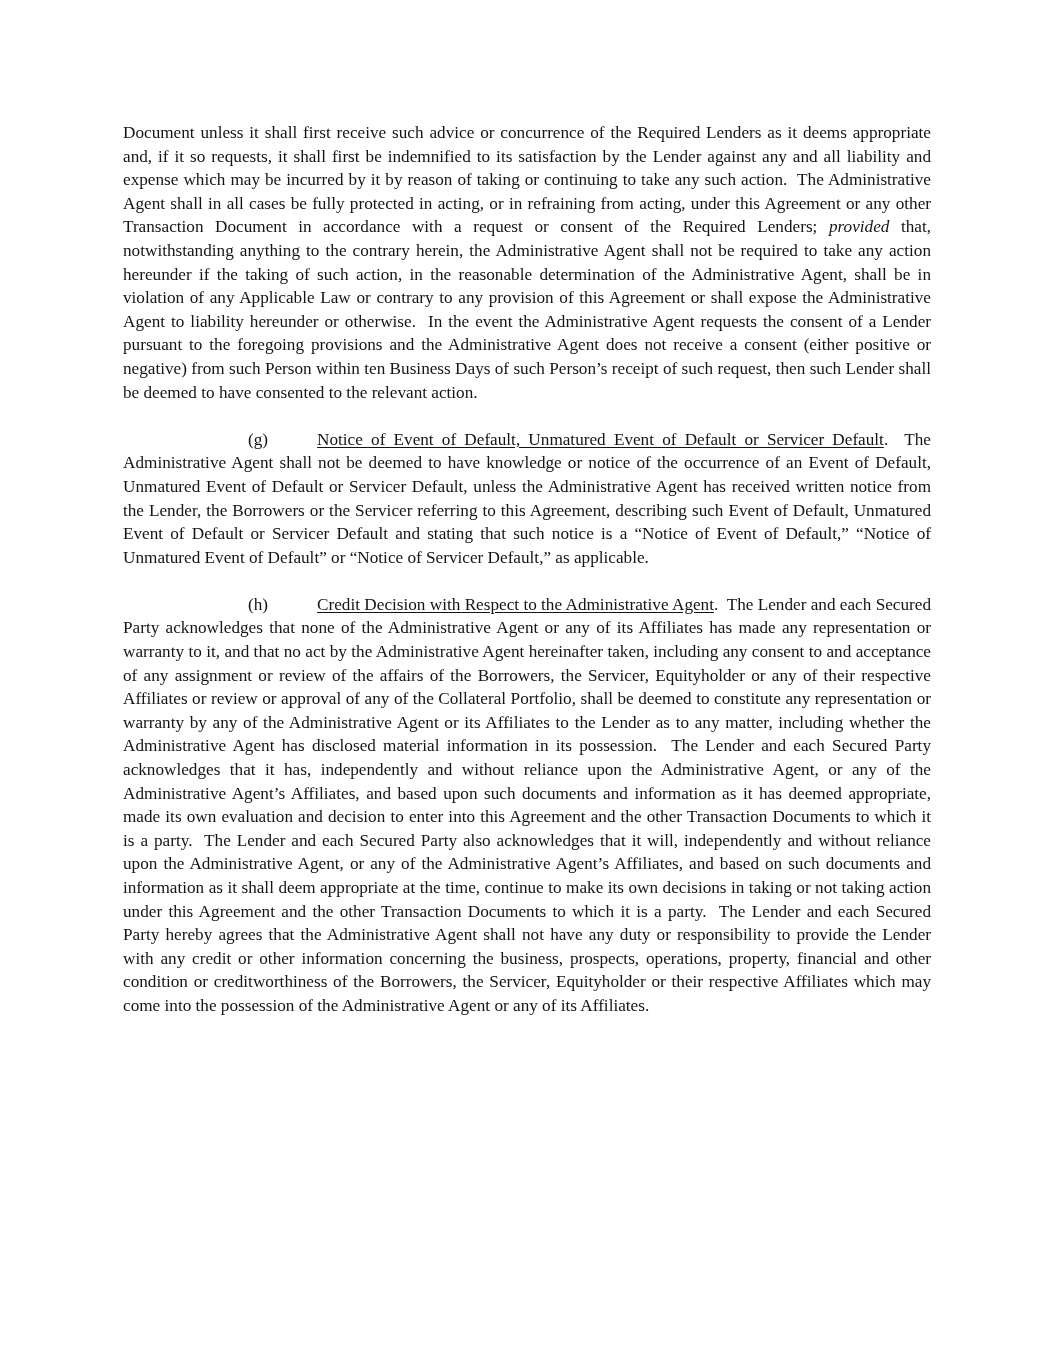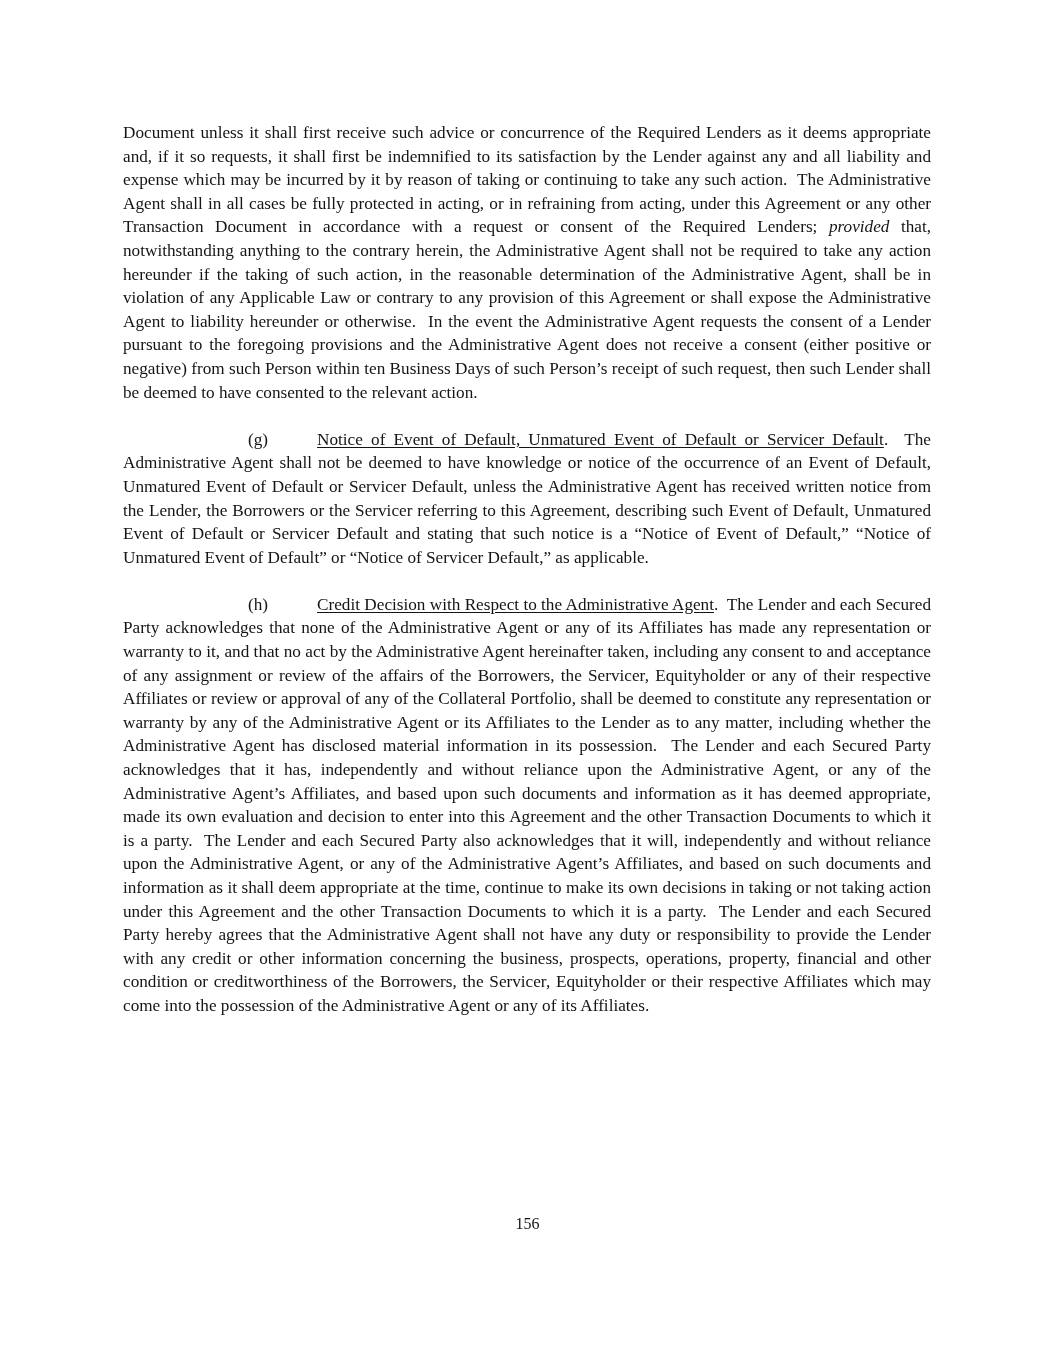--- a/index.html
+++ b/index.html
@@ -54,15 +54,14 @@
 <body>
 
 <div class="page">
 
   <p class="body-para"><span>Document unless it shall first receive such advice or concurrence of the Required Lenders as it deems appropriate and, if it so requests, it shall first be indemnified to its satisfaction by the Lender against any and all liability and expense which may be incurred by it by reason of taking or continuing to take any such action.&nbsp; The Administrative Agent shall in all cases be fully protected in acting, or in refraining from acting, under this Agreement or any other Transaction Document in accordance with a request or consent of the Required Lenders; </span><span class="seg-italic">provided</span><span> that, notwithstanding anything to the contrary herein, the Administrative Agent shall not be required to take any action hereunder if the taking of such action, in the reasonable determination of the Administrative Agent, shall be in violation of any Applicable Law or contrary to any provision of this Agreement or shall expose the Administrative Agent to liability hereunder or otherwise.&nbsp; In the event the Administrative Agent requests the consent of a Lender pursuant to the foregoing provisions and the Administrative Agent does not receive a consent (either positive or negative) from such Person within ten Business Days of such Person’s receipt of such request, then such Lender shall be deemed to have consented to the relevant action.</span></p>
 
   <p class="body-para indented"><span class="para-label">(g)</span><span class="seg-underline">Notice of Event of Default, Unmatured Event of Default or Servicer Default</span><span>.&nbsp; The Administrative Agent shall not be deemed to have knowledge or notice of the occurrence of an Event of Default, Unmatured Event of Default or Servicer Default, unless the Administrative Agent has received written notice from the Lender, the Borrowers or the Servicer referring to this Agreement, describing such Event of Default, Unmatured Event of Default or Servicer Default and stating that such notice is a “Notice of Event of Default,” “Notice of Unmatured Event of Default” or “Notice of Servicer Default,” as applicable.</span></p>
 
   <p class="body-para indented"><span class="para-label">(h)</span><span class="seg-underline">Credit Decision with Respect to the Administrative Agent</span><span>.&nbsp; The Lender and each Secured Party acknowledges that none of the Administrative Agent or any of its Affiliates has made any representation or warranty to it, and that no act by the Administrative Agent hereinafter taken, including any consent to and acceptance of any assignment or review of the affairs of the Borrowers, the Servicer, Equityholder or any of their respective Affiliates or review or approval of any of the Collateral Portfolio, shall be deemed to constitute any representation or warranty by any of the Administrative Agent or its Affiliates to the Lender as to any matter, including whether the Administrative Agent has disclosed material information in its possession.&nbsp; The Lender and each Secured Party acknowledges that it has, independently and without reliance upon the Administrative Agent, or any of the Administrative Agent’s Affiliates, and based upon such documents and information as it has deemed appropriate, made its own evaluation and decision to enter into this Agreement and the other Transaction Documents to which it is a party.&nbsp; The Lender and each Secured Party also acknowledges that it will, independently and without reliance upon the Administrative Agent, or any of the Administrative Agent’s Affiliates, and based on such documents and information as it shall deem appropriate at the time, continue to make its own decisions in taking or not taking action under this Agreement and the other Transaction Documents to which it is a party.&nbsp; The Lender and each Secured Party hereby agrees that the Administrative Agent shall not have any duty or responsibility to provide the Lender with any credit or other information concerning the business, prospects, operations, property, financial and other condition or creditworthiness of the Borrowers, the Servicer, Equityholder or their respective Affiliates which may come into the possession of the Administrative Agent or any of its Affiliates.</span></p>
 
-  <div class="page-number">156</div>
 
 </div>
 
 </body></html>

